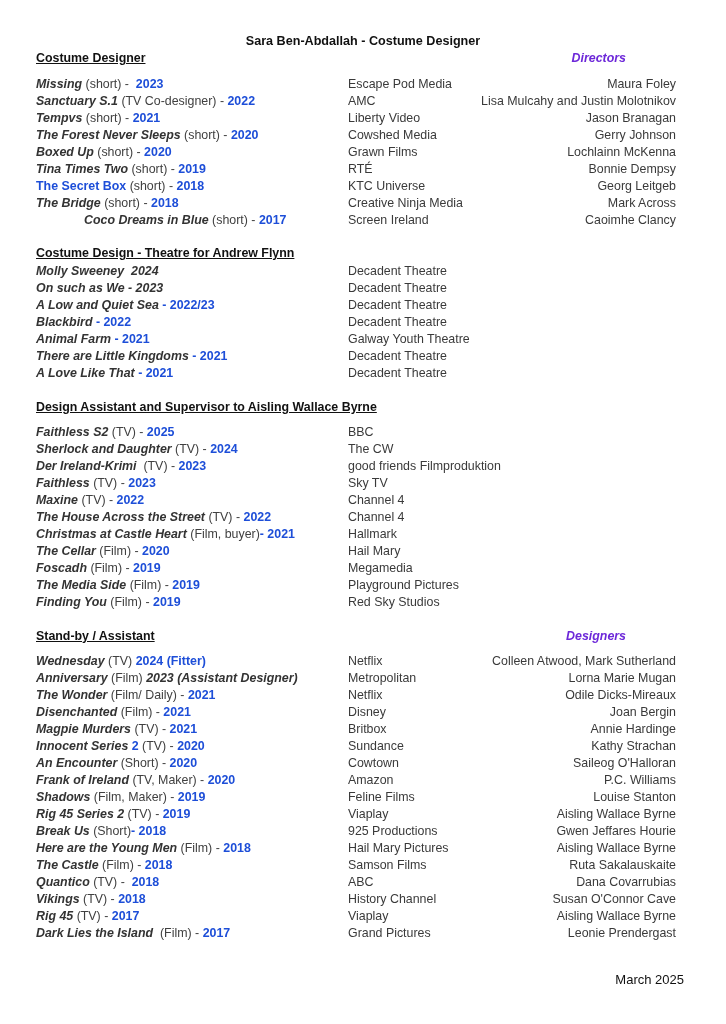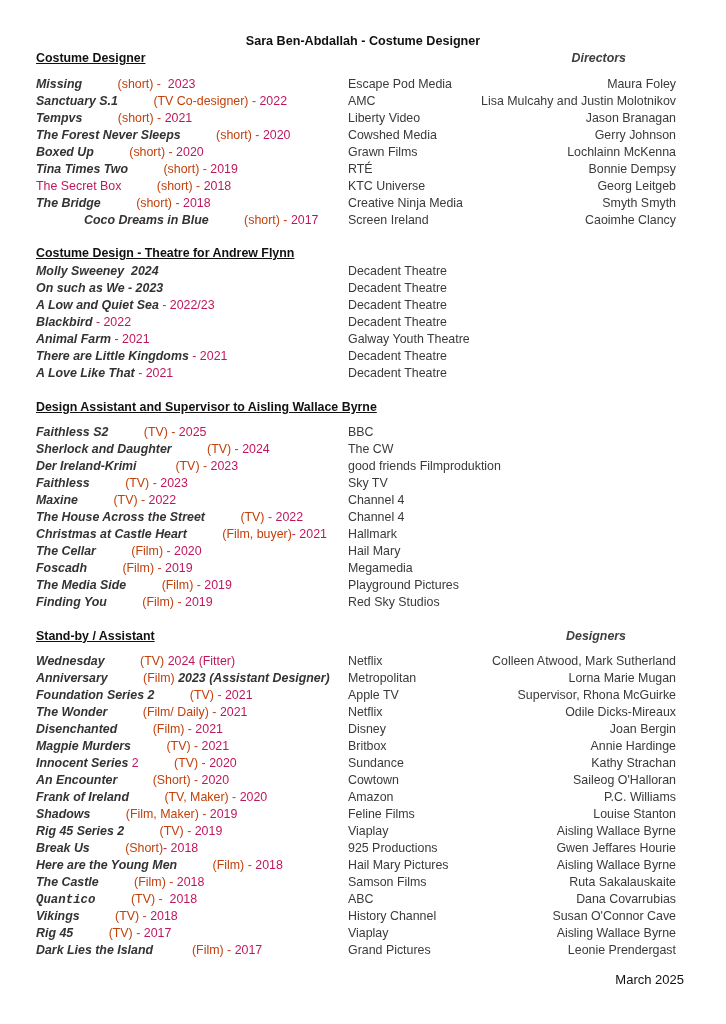--- a/index.html
+++ b/index.html
@@ -5,28 +5,28 @@
   html, body { margin:0; padding:0; background:#ffffff; }
   body { width:726px; height:1024px; position:relative; overflow:hidden;
          font-family:"Liberation Sans", sans-serif; color:#333333; font-size:12.4px; }
   .page { position:absolute; left:0; top:0; width:726px; height:1024px; }
   .doc-title { position:absolute; left:0; width:726px; top:34px; text-align:center;
                font-weight:bold; color:#111; font-size:12.6px; }
   .section { position:absolute; left:36px; width:648px; }
   .sec-head { position:relative; height:17px; }
   .sec-title { position:absolute; left:0; top:0; font-weight:bold; text-decoration:underline;
                color:#111; font-size:12.4px; }
-  .col-head { position:absolute; right:58px; top:0; font-weight:bold; font-style:italic; color:#404040; }
+  .col-head { position:absolute; right:58px; top:0; font-weight:bold; font-style:italic; color:#6d28d9; }
   .row { position:relative; height:17px; line-height:17px; white-space:nowrap; }
   .c1 { position:absolute; left:0; top:0; }
   .c2 { position:absolute; left:312px; top:0; color:#3a3a3a; }
   .c3 { position:absolute; right:8px; top:0; color:#3a3a3a; text-align:right; }
   .t { font-weight:bold; font-style:italic; color:#333; }
-  .n { font-weight:normal; font-style:normal; color:#c2410c;margin-left:32px; }
-  .b { font-weight:normal; font-style:normal; color:#be185d; }
+  .n { font-weight:normal; font-style:normal; color:#404040; }
+  .b { font-weight:bold; font-style:normal; color:#1d4ed8; }
   .bi { font-weight:bold; font-style:italic; color:#333; }
   .footer { position:absolute; right:42px; top:972px; color:#111; font-size:13px; }
 </style>
 </head>
 <body>
 
 <div class="page">
   <div class="doc-title">Sara Ben-Abdallah - Costume Designer</div>
 
   <div class="section" id="sec0" style="top:51px;">
@@ -66,21 +66,21 @@
           <span class="c3">Bonnie Dempsy</span>
         </div>
         <div class="row">
           <span class="c1"><span class="b" style="white-space: pre;">The Secret Box</span><span class="n" style="white-space: pre;"> (short) - </span><span class="b" style="white-space: pre;">2018</span></span>
           <span class="c2">KTC Universe</span>
           <span class="c3">Georg Leitgeb</span>
         </div>
         <div class="row">
           <span class="c1"><span class="t" style="white-space: pre;">The Bridge</span><span class="n" style="white-space: pre;"> (short) - </span><span class="b" style="white-space: pre;">2018</span></span>
           <span class="c2">Creative Ninja Media</span>
-          <span class="c3">Smyth Smyth</span>
+          <span class="c3">Mark Across</span>
         </div>
         <div class="row">
           <span class="c1"><span class="t" style="white-space: pre; margin-left: 48px;">Coco Dreams in Blue</span><span class="n" style="white-space: pre;"> (short) - </span><span class="b" style="white-space: pre;">2017</span></span>
           <span class="c2">Screen Ireland</span>
           <span class="c3">Caoimhe Clancy</span>
         </div>
       </div>
   </div>
 
   <div class="section" id="sec1" style="top:246px;">
@@ -181,25 +181,20 @@
           <span class="c1"><span class="t" style="white-space: pre;">Wednesday</span><span class="n" style="white-space: pre;"> (TV) </span><span class="b" style="white-space: pre;">2024 (Fitter)</span></span>
           <span class="c2">Netflix</span>
           <span class="c3">Colleen Atwood, Mark Sutherland</span>
         </div>
         <div class="row">
           <span class="c1"><span class="t" style="white-space: pre;">Anniversary</span><span class="n" style="white-space: pre;"> (Film) </span><span class="bi" style="white-space: pre;">2023 (Assistant Designer)</span></span>
           <span class="c2">Metropolitan</span>
           <span class="c3">Lorna Marie Mugan</span>
         </div>
         <div class="row">
-          <span class="c1"><span class="t" style="white-space: pre;">Foundation Series 2</span><span class="n" style="white-space: pre;"> (TV) - </span><span class="b" style="white-space: pre;">2021</span></span>
-          <span class="c2">Apple TV</span>
-          <span class="c3">Supervisor, Rhona McGuirke</span>
-        </div>
-        <div class="row">
           <span class="c1"><span class="t" style="white-space: pre;">The Wonder</span><span class="n" style="white-space: pre;"> (Film/ Daily) - </span><span class="b" style="white-space: pre;">2021</span></span>
           <span class="c2">Netflix</span>
           <span class="c3">Odile Dicks-Mireaux</span>
         </div>
         <div class="row">
           <span class="c1"><span class="t" style="white-space: pre;">Disenchanted</span><span class="n" style="white-space: pre;"> (Film) - </span><span class="b" style="white-space: pre;">2021</span></span>
           <span class="c2">Disney</span>
           <span class="c3">Joan Bergin</span>
         </div>
         <div class="row">
@@ -241,21 +236,21 @@
           <span class="c1"><span class="t" style="white-space: pre;">Here are the Young Men</span><span class="n" style="white-space: pre;"> (Film) - </span><span class="b" style="white-space: pre;">2018</span></span>
           <span class="c2">Hail Mary Pictures</span>
           <span class="c3">Aisling Wallace Byrne</span>
         </div>
         <div class="row">
           <span class="c1"><span class="t" style="white-space: pre;">The Castle</span><span class="n" style="white-space: pre;"> (Film) - </span><span class="b" style="white-space: pre;">2018</span></span>
           <span class="c2">Samson Films</span>
           <span class="c3">Ruta Sakalauskaite</span>
         </div>
         <div class="row">
-          <span class="c1"><span class="t" style="white-space: pre; font-family: Liberation Mono, monospace;">Quantico</span><span class="n" style="white-space: pre;"> (TV) -  </span><span class="b" style="white-space: pre;">2018</span></span>
+          <span class="c1"><span class="t" style="white-space: pre;">Quantico</span><span class="n" style="white-space: pre;"> (TV) -  </span><span class="b" style="white-space: pre;">2018</span></span>
           <span class="c2">ABC</span>
           <span class="c3">Dana Covarrubias</span>
         </div>
         <div class="row">
           <span class="c1"><span class="t" style="white-space: pre;">Vikings</span><span class="n" style="white-space: pre;"> (TV) - </span><span class="b" style="white-space: pre;">2018</span></span>
           <span class="c2">History Channel</span>
           <span class="c3">Susan O'Connor Cave</span>
         </div>
         <div class="row">
           <span class="c1"><span class="t" style="white-space: pre;">Rig 45</span><span class="n" style="white-space: pre;"> (TV) - </span><span class="b" style="white-space: pre;">2017</span></span>

